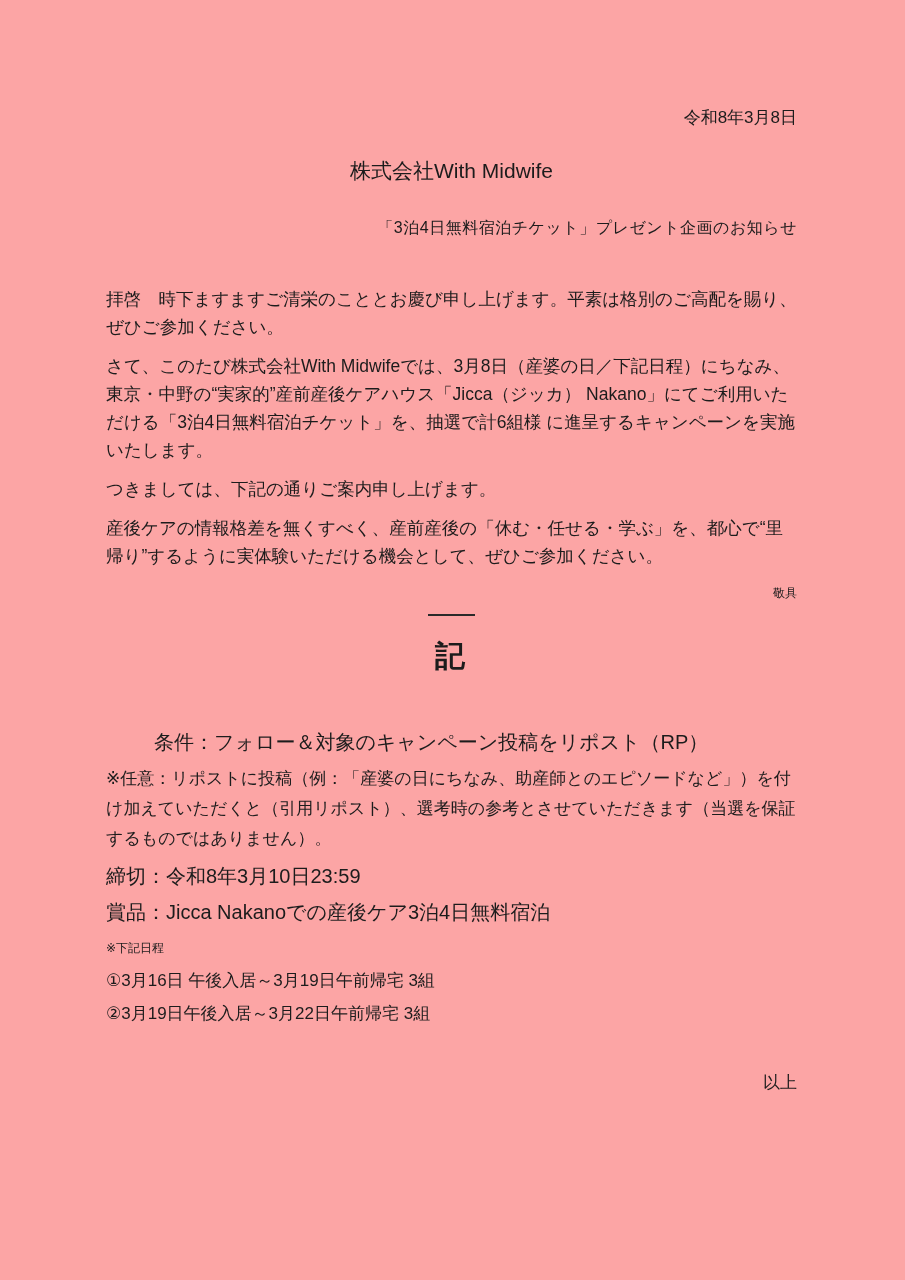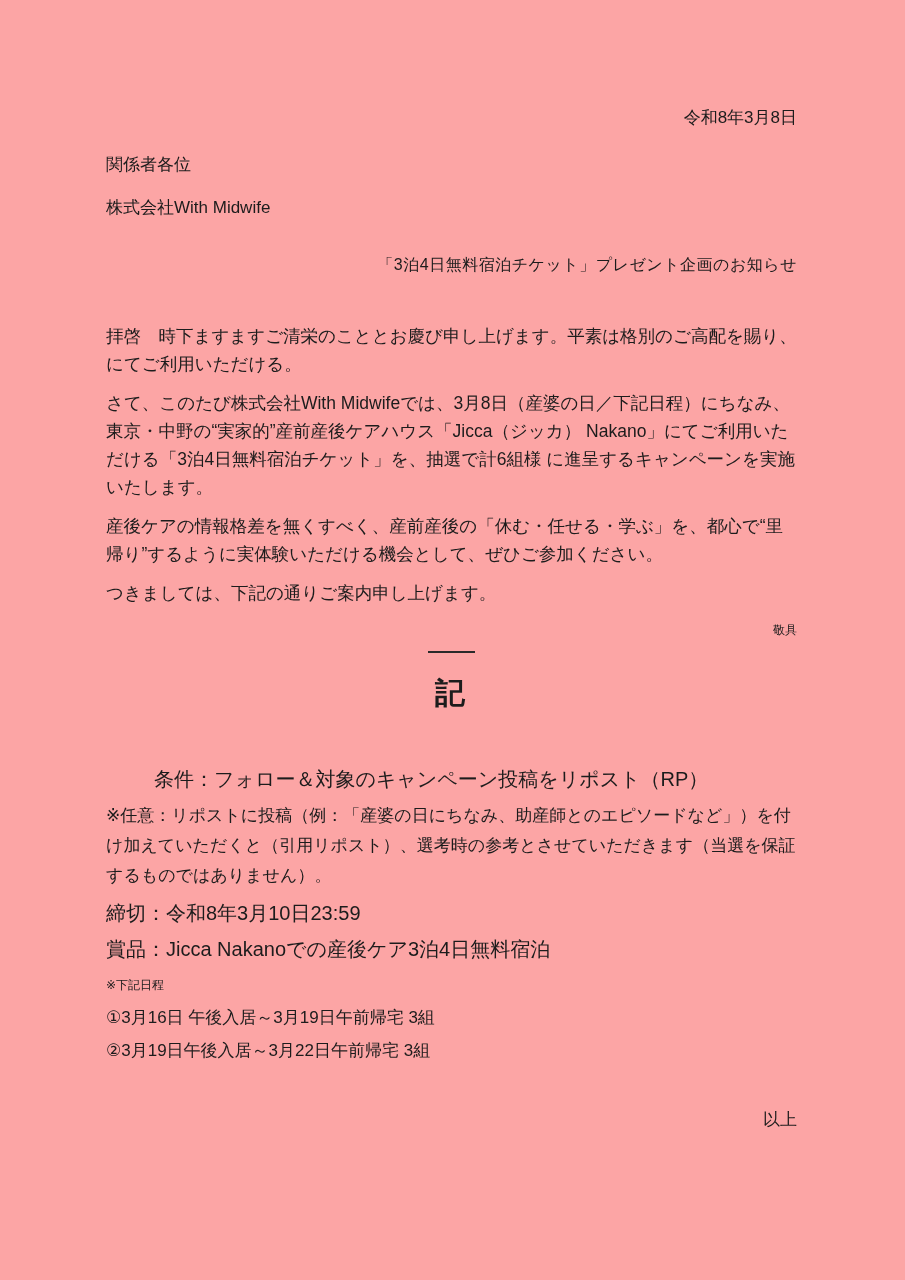--- a/index.html
+++ b/index.html
@@ -26,23 +26,23 @@
     text-align: right;
     font-size: 17px;
     line-height: 20px;
   }
   .recipient {
     margin-top: 26px;
     font-size: 17px;
     line-height: 21px;
   }
   .sender {
-    margin-top: 18px;
-    text-align: left;
-    font-size: 17px;
+    margin-top: 28px;
+    text-align: center;
+    font-size: 21px;
     line-height: 30px;
   }
   .doc-title {
     margin: 32px 0 0 0;
     text-align: right;
     font-size: 16px;
     font-weight: 400;
     letter-spacing: 0.5px;
   }
   .body-text {
@@ -109,33 +109,32 @@
     line-height: 21px;
   }
 </style>
 </head>
 <body>
 
 <div class="page">
 
   <div class="doc-date">令和8年3月8日</div>
 
-  <div class="recipient">関係者各位</div>
 
   <div class="sender">
     <div>株式会社With Midwife</div>
   </div>
 
   <h1 class="doc-title">「3泊4日無料宿泊チケット」プレゼント企画のお知らせ</h1>
 
   <div class="body-text">
-    <p>拝啓　時下ますますご清栄のこととお慶び申し上げます。平素は格別のご高配を賜り、にてご利用いただける。</p>
+    <p>拝啓　時下ますますご清栄のこととお慶び申し上げます。平素は格別のご高配を賜り、ぜひご参加ください。</p>
     <p>さて、このたび株式会社With Midwifeでは、3月8日（産婆の日／下記日程）にちなみ、東京・中野の“実家的”産前産後ケアハウス「Jicca（ジッカ） Nakano」にてご利用いただける「3泊4日無料宿泊チケット」を、抽選で計6組様 に進呈するキャンペーンを実施いたします。</p>
+    <p>つきましては、下記の通りご案内申し上げます。</p>
     <p>産後ケアの情報格差を無くすべく、産前産後の「休む・任せる・学ぶ」を、都心で“里帰り”するように実体験いただける機会として、ぜひご参加ください。</p>
-    <p>つきましては、下記の通りご案内申し上げます。</p>
   </div>
 
   <div class="closing">敬具</div>
 
   <div class="divider"></div>
 
   <div class="record-heading">記</div>
 
   <div class="detail-heading first">条件：フォロー＆対象のキャンペーン投稿をリポスト（RP）</div>
 

